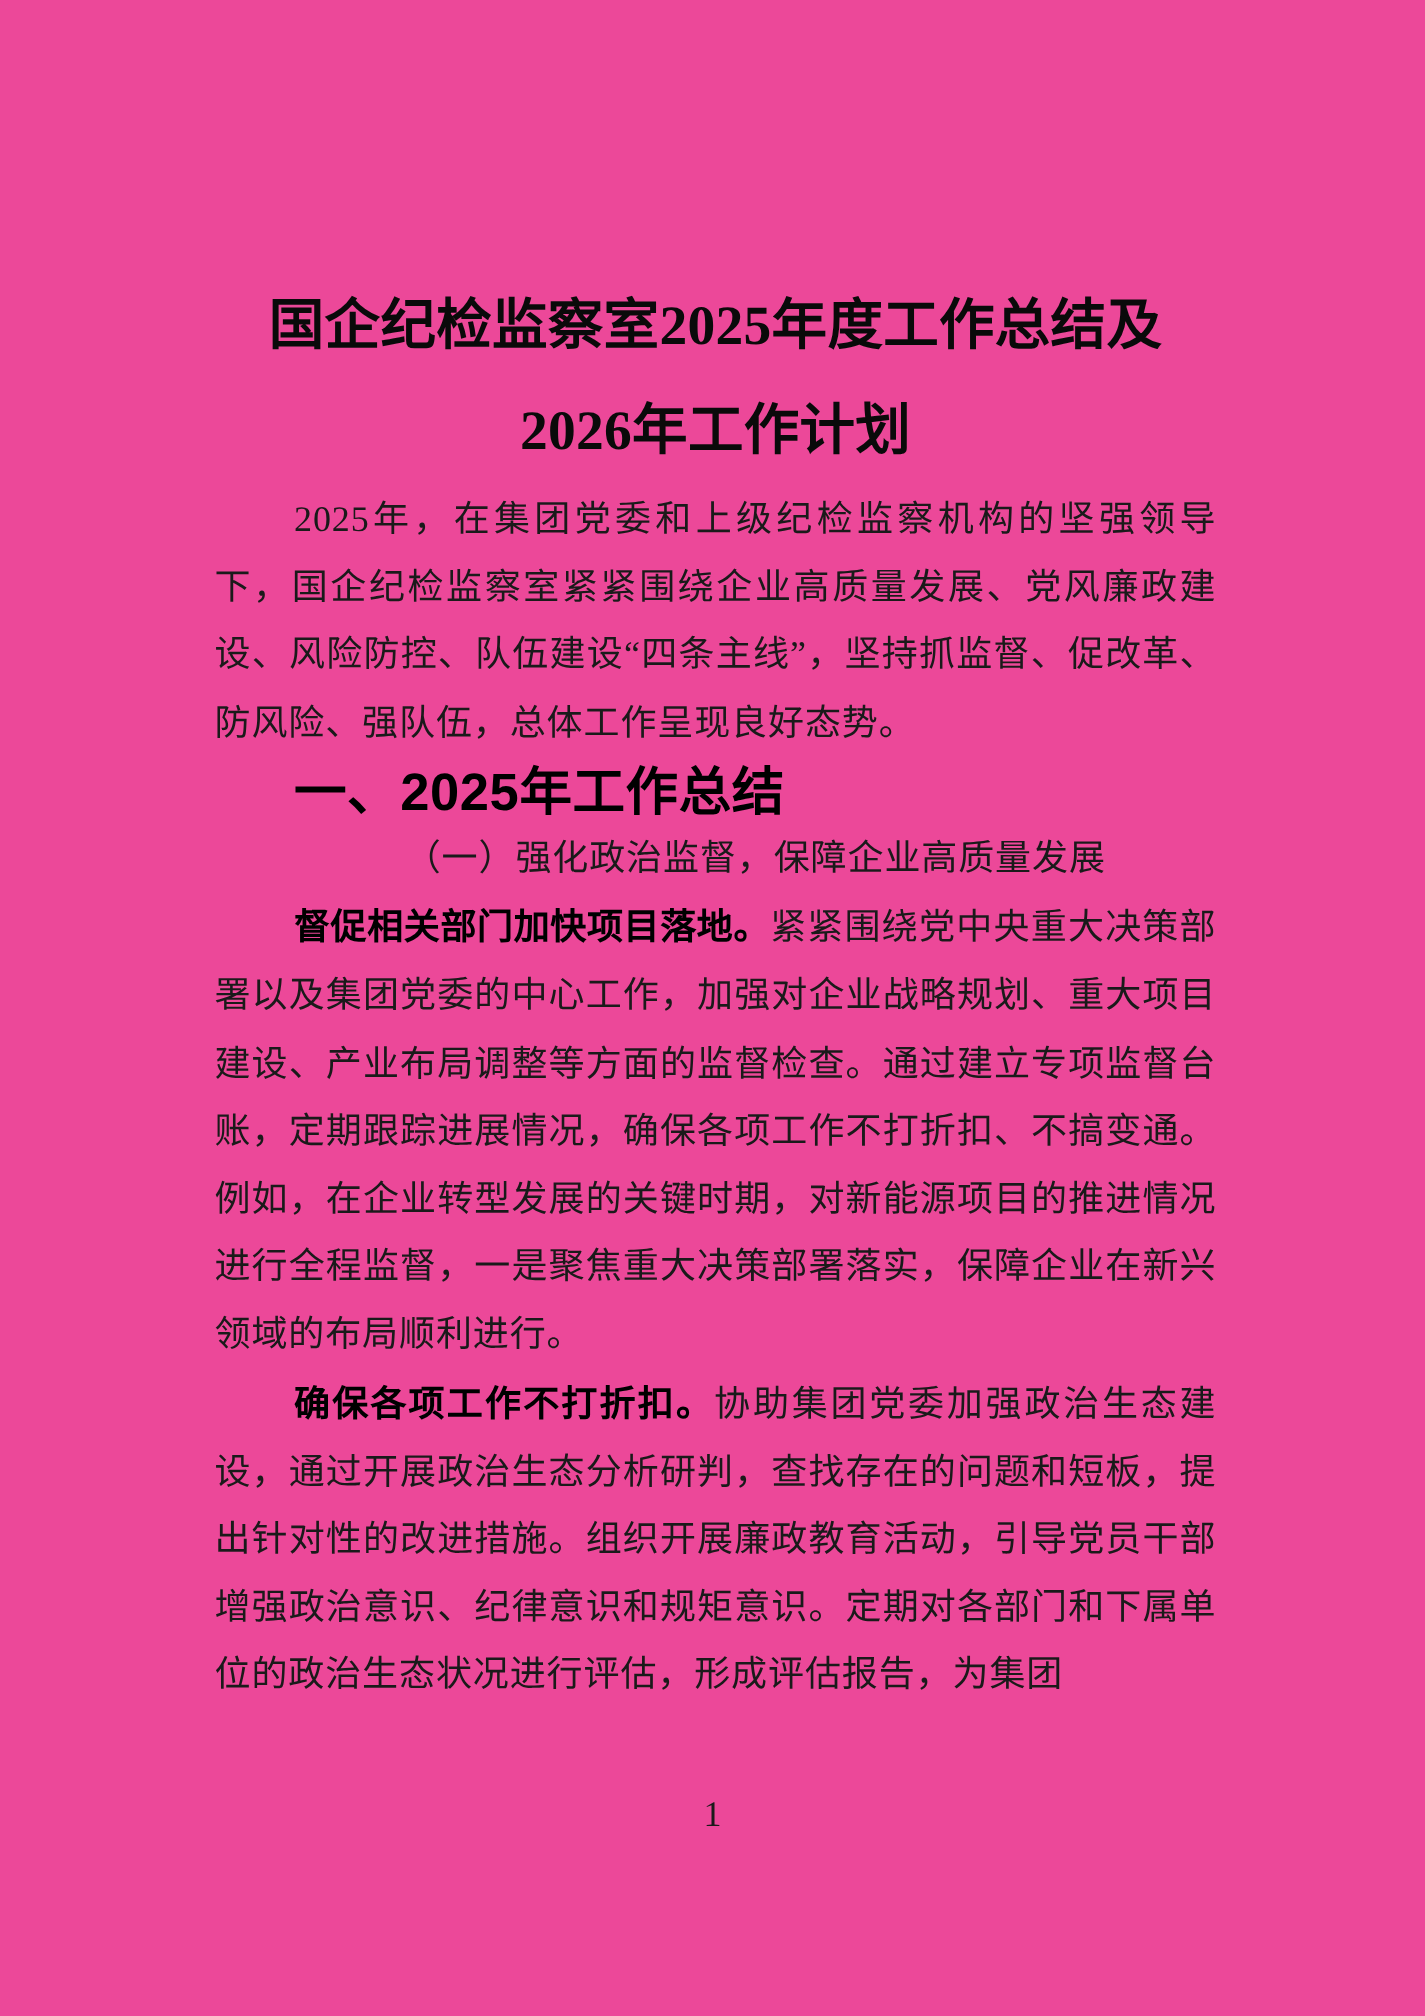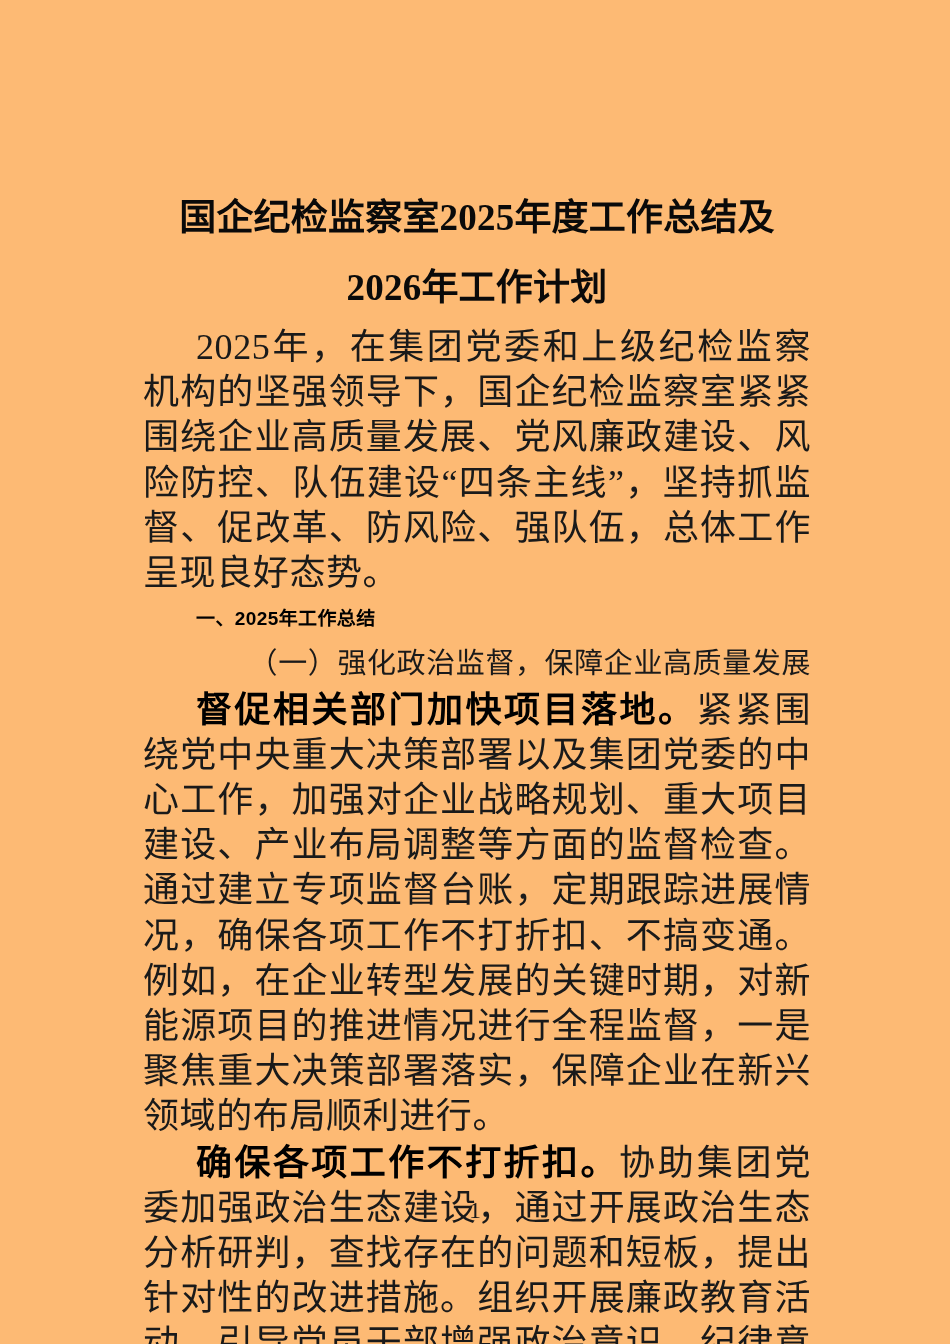--- a/index.html
+++ b/index.html
@@ -16,21 +16,21 @@
     color: #000000;
     overflow: hidden;
   }
 
   .page {
     position: absolute;
     left: 0;
     top: 0;
     width: 950px;
     height: 1344px;
-    background: #fdba74;
+    background: #ec4899;
   }
 
   
   .doc-title {
     position: absolute;
     left: 143px;
     top: 158px;
     width: 668px;
     text-align: center;
     font-family: "Liberation Serif", "DejaVu Serif", serif;
@@ -46,58 +46,58 @@
     position: absolute;
     left: 143px;
     top: 325px;
     width: 668px;
   }
 
   p.para {
     margin: 0;
     padding: 0;
     font-family: "Liberation Serif", "DejaVu Serif", serif;
-    font-size: 36px;
+    font-size: 24px;
     line-height: 45.2px;
     text-align: justify;
     text-justify: inter-ideograph;
     text-indent: 53px;
     letter-spacing: 0.6px;
     color: #1a1a1a;
   }
 
   p.para.last-line-left {
     text-align-last: left;
   }
 
   
   p.heading-1 {
     margin: 0;
     padding: 0;
     font-family: "Liberation Sans", "DejaVu Sans", sans-serif;
     font-weight: 700;
-    font-size: 19px;
+    font-size: 35px;
     line-height: 45.2px;
     text-indent: 53px;
     letter-spacing: 0.4px;
     color: #000000;
     text-align: left;
   }
 
   
   p.heading-2 {
     margin: 0;
     padding: 0;
     font-family: "Liberation Serif", "DejaVu Serif", serif;
-    font-size: 29px;
+    font-size: 24px;
     line-height: 45.2px;
     text-indent: 53px;
     letter-spacing: 0.6px;
     color: #1a1a1a;
-    text-align: right;
+    text-align: center;
   }
 
   
   .lead {
     font-family: "Liberation Sans", "DejaVu Sans", sans-serif;
     font-weight: 700;
     letter-spacing: 0.2px;
     color: #000000;
   }
 

